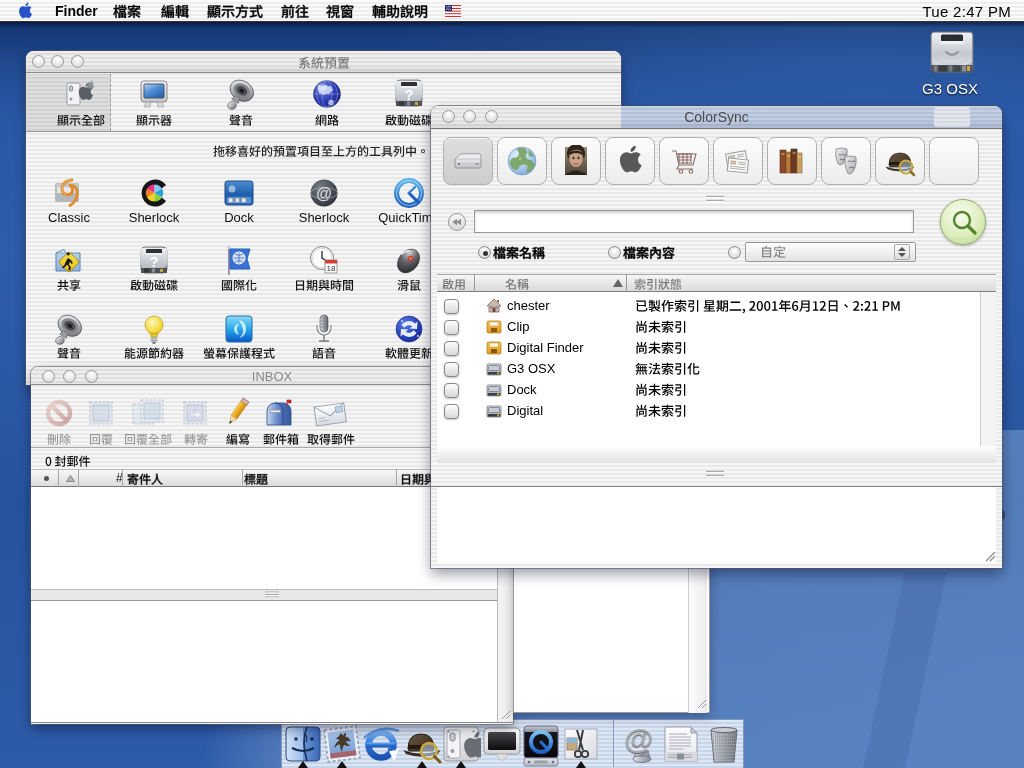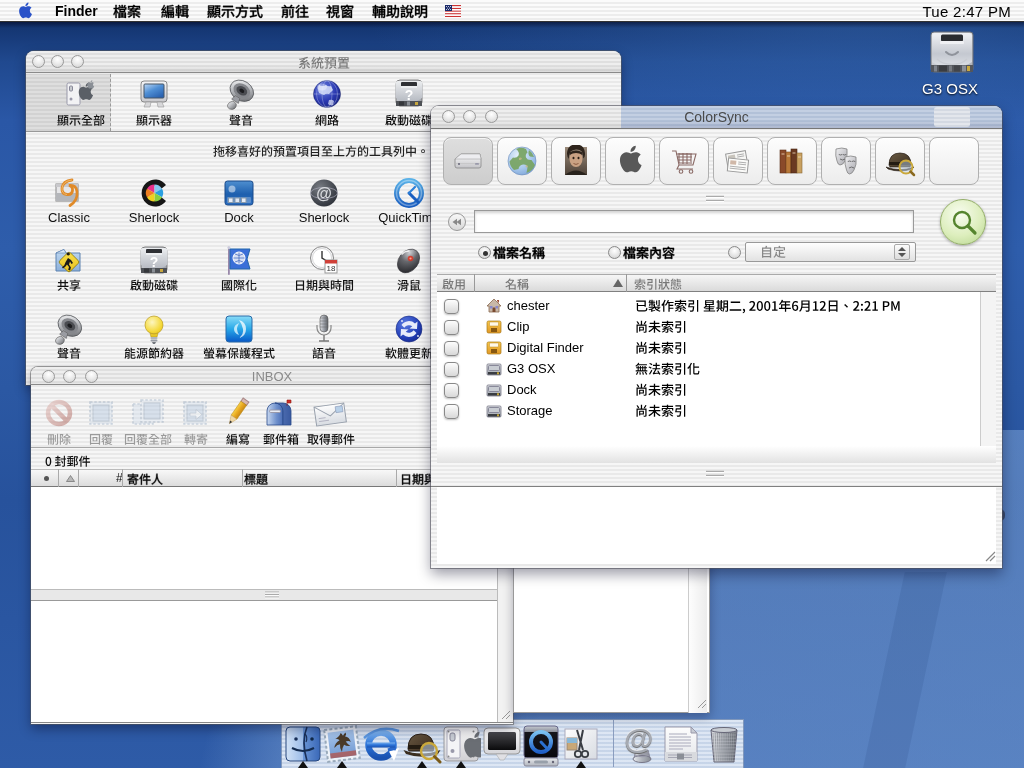--- a/index.html
+++ b/index.html
@@ -1396,21 +1396,21 @@
         <rect x="2" y="11" width="12" height="2.5" fill="#3a3d42"></rect>
         <rect x="11" y="11.3" width="2" height="2" fill="#c8a838"></rect>
         <defs>
           <linearGradient id="gdk" x1="0" y1="0" x2="0" y2="1">
             <stop offset="0" stop-color="#e8eaee"></stop>
             <stop offset="1" stop-color="#9aa0a8"></stop>
           </linearGradient>
         </defs>
       </svg>
     </div>
-    <div style="position:absolute;left:76.0px;top:297.0px;white-space:pre;font:400 13px 'Liberation Sans',sans-serif;color:#000;letter-spacing:0px;">Storage</div>
+    <div style="position:absolute;left:76.0px;top:297.0px;white-space:pre;font:400 13px 'Liberation Sans',sans-serif;color:#000;letter-spacing:0px;">Digital</div>
     <div style="position:absolute;left:204.0px;top:297.0px;width:52px;height:17px">
       <svg width="52" height="17" style="overflow:visible">
         <g fill="#000" transform="translate(0,12.74) scale(0.6500)">
           <use href="#u5c1a" x="0.00"></use>
           <use href="#u672a" x="20.00"></use>
           <use href="#u7d22" x="40.00"></use>
           <use href="#u5f15" x="60.00"></use>
         </g>
       </svg>
     </div>

